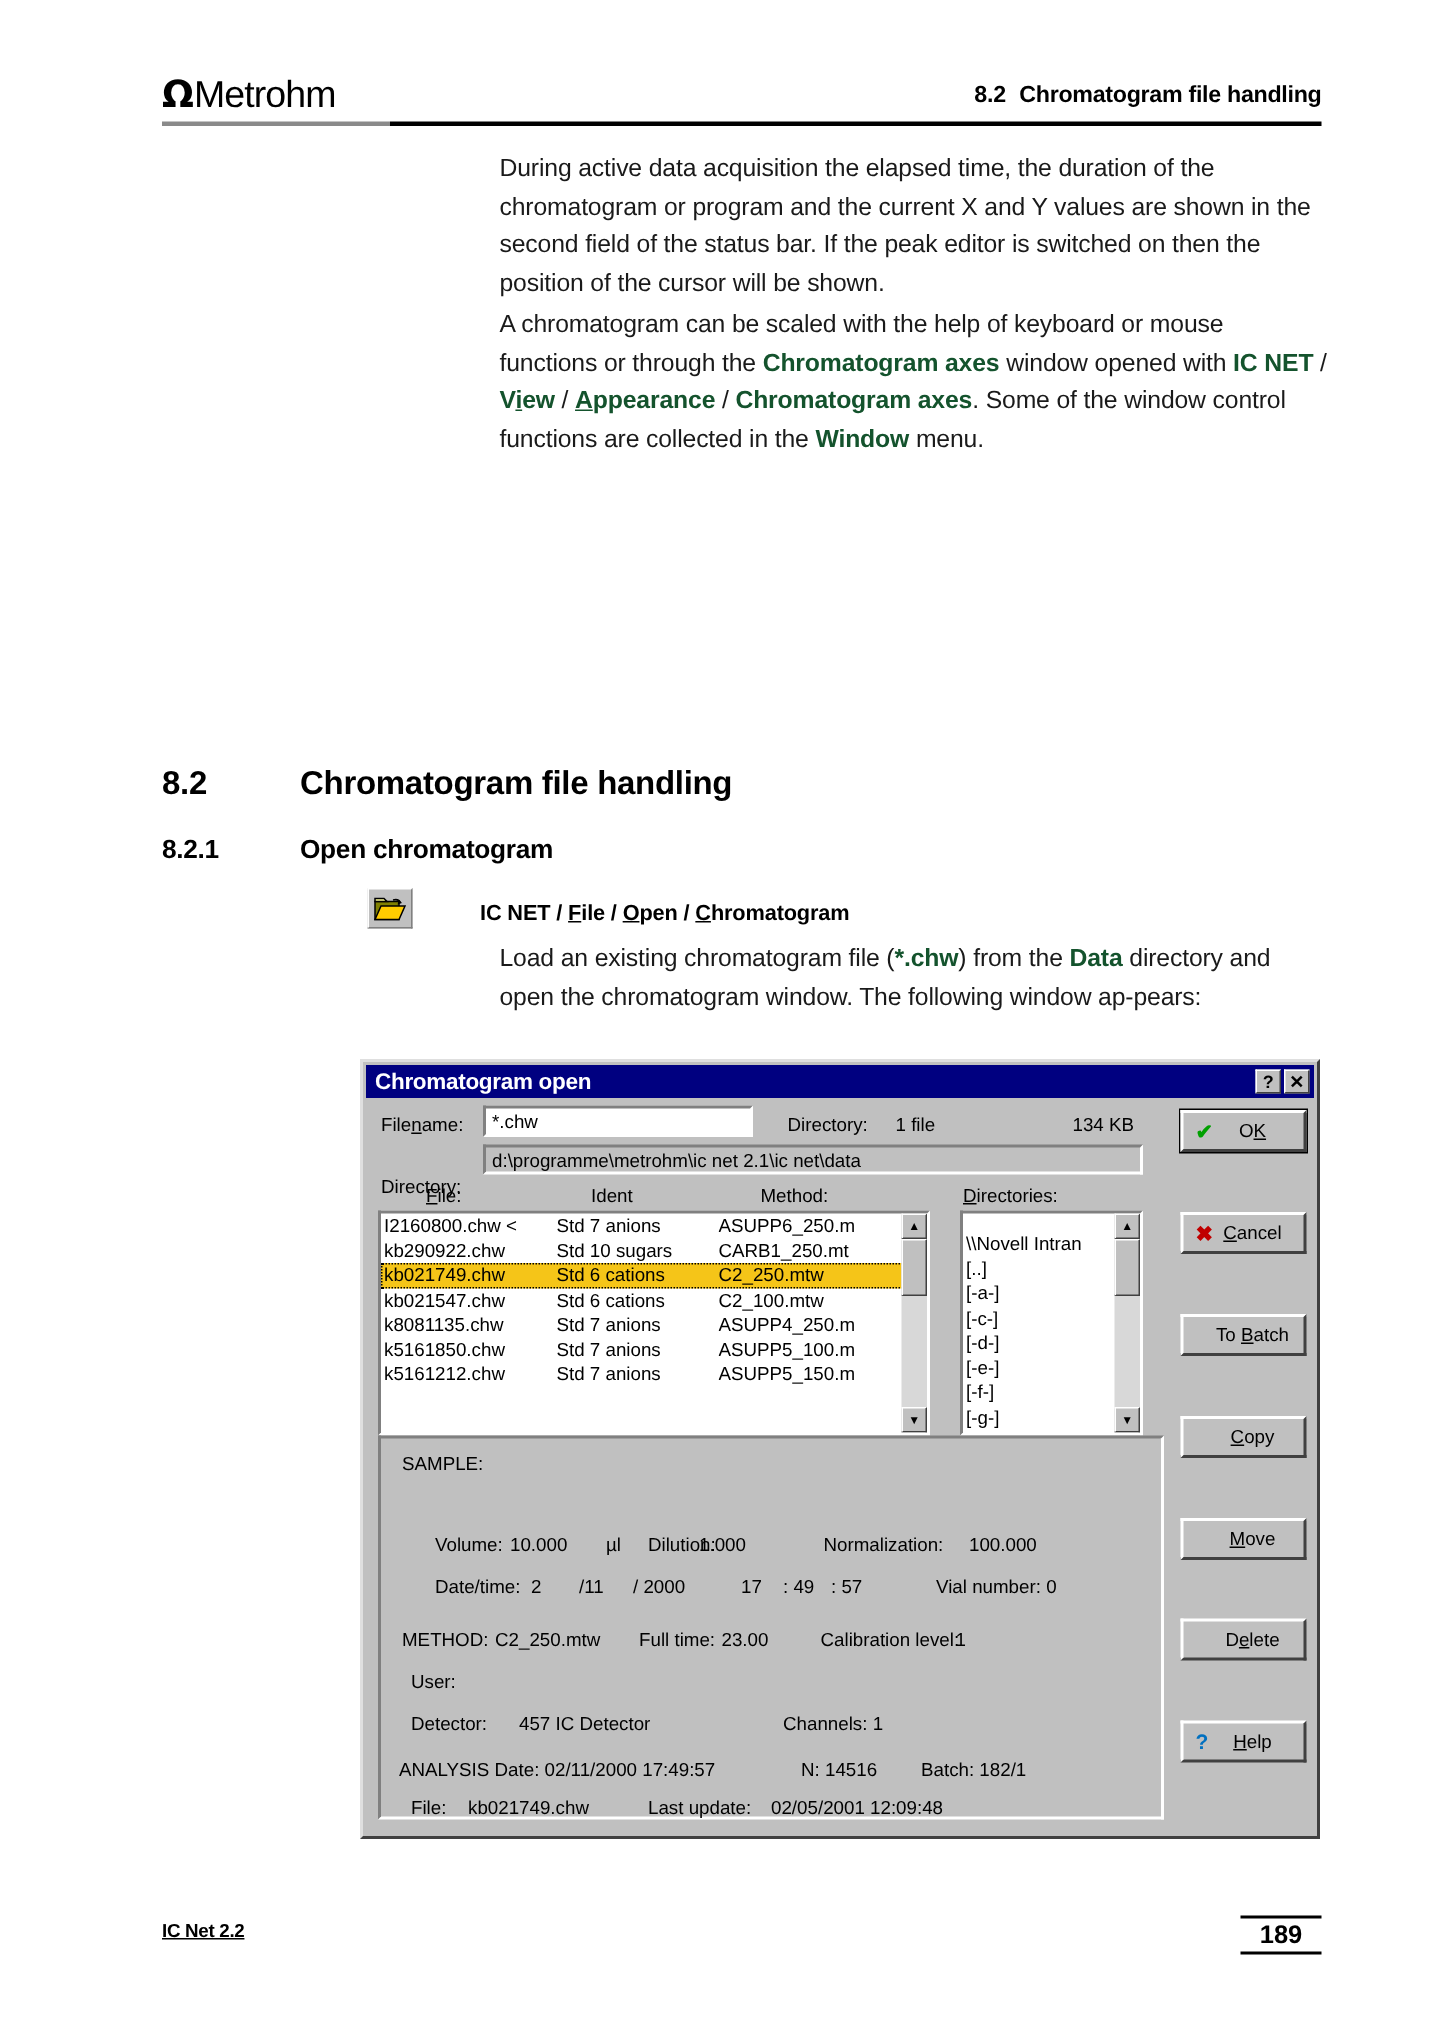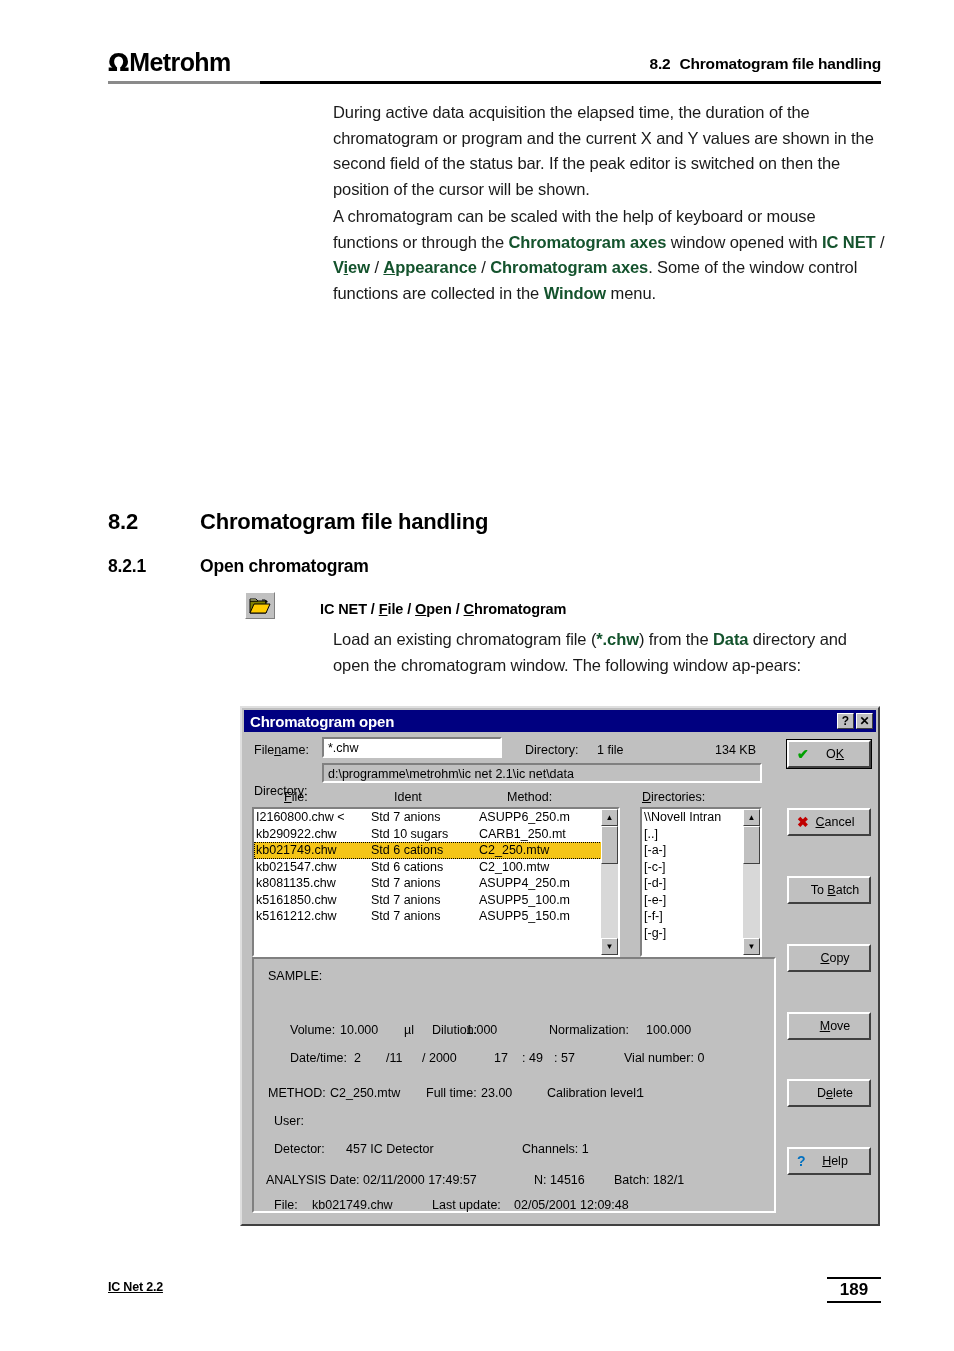--- a/index.html
+++ b/index.html
@@ -21,21 +21,21 @@
     position: absolute; left: 108px; top: 50px;
     display: flex; align-items: baseline; gap: 1px;
   }
   .logo-omega {
     font-family: "DejaVu Sans", sans-serif;
     font-size: 25px; font-weight: 700; line-height: 1;
     letter-spacing: -1px;
   }
   .logo-text {
     font-family: "Liberation Sans", sans-serif;
-    font-size: 25px; font-weight: 700; line-height: 1;
+    font-size: 25px; font-weight: 400; line-height: 1;
     letter-spacing: -0.6px;
     text-align: center;
   }
   .header-title {
     position: absolute; right: 73px; top: 55px;
     font-size: 15.5px; font-weight: 700; letter-spacing: -0.2px;
     white-space: nowrap;
   }
   .header-title .num { margin-right: 9px; }
   .rule-gray {
@@ -314,21 +314,21 @@
       </div>
     <div class="scrollbar">
       <div class="sb-btn">▲</div>
       <div class="sb-btn">▼</div>
       <div class="sb-thumb" style="top:17px; height:38px;"></div>
     </div>
   </div>
 
   <div class="listbox" style="left:398px; top:99px; width:122px; height:150px;">
     <div id="dir-rows">
-        <div class="lrow" style="width: 114px; overflow: hidden;">\\Novell Intran</div>
+        <div class="lrow" style="width: 114px; overflow: hidden; margin-top: 12px;">\\Novell Intran</div>
         <div class="lrow" style="width: 102px; overflow: hidden;">[..]</div>
         <div class="lrow" style="width: 102px; overflow: hidden;">[-a-]</div>
         <div class="lrow" style="width: 102px; overflow: hidden;">[-c-]</div>
         <div class="lrow" style="width: 102px; overflow: hidden;">[-d-]</div>
         <div class="lrow" style="width: 102px; overflow: hidden;">[-e-]</div>
         <div class="lrow" style="width: 102px; overflow: hidden;">[-f-]</div>
         <div class="lrow" style="width: 102px; overflow: hidden;">[-g-]</div>
       </div>
     <div class="scrollbar">
       <div class="sb-btn">▲</div>

